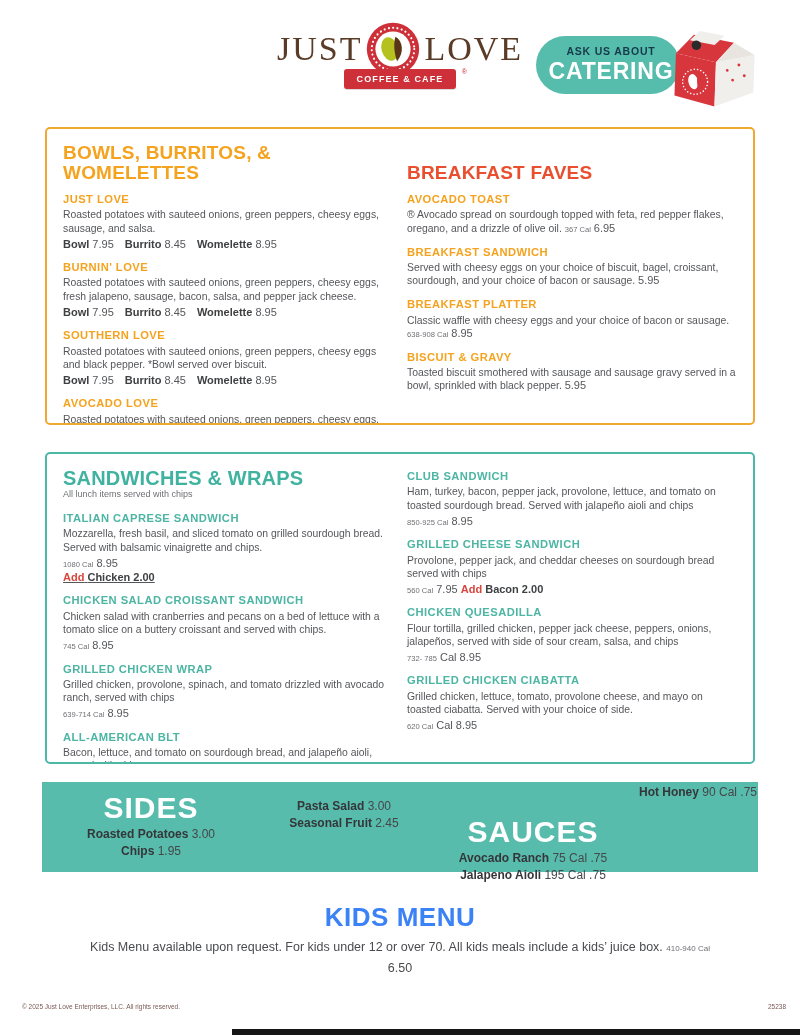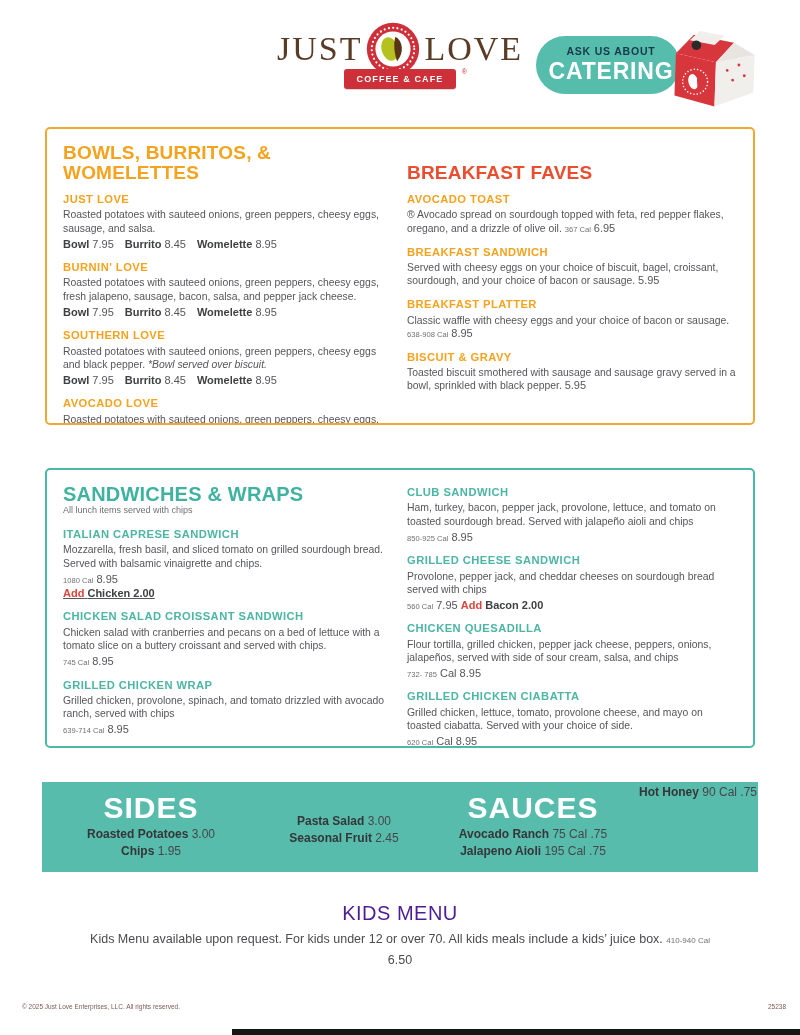--- a/index.html
+++ b/index.html
@@ -24,59 +24,59 @@
                  justify-content:center;padding-left:6px;box-sizing:border-box;}
   .catering-line1{color:#173A4B;font-size:10.5px;font-weight:bold;letter-spacing:.8px;}
   .catering-line2{color:#ffffff;font-size:23px;font-weight:bold;letter-spacing:.8px;margin-top:1px;
                   font-stretch:condensed;}
   .catering-boximg{position:absolute;left:128px;top:-10px;width:96px;height:92px;transform:rotate(2deg);}
 
   
   .menu-box{position:absolute;left:45px;width:710px;border:2px solid;border-radius:5px;
             box-sizing:border-box;display:flex;padding:14px 16px 10px 16px;overflow:hidden;}
   #box-breakfast{top:127px;height:298px;border-color:#EFA930;}
-  #box-lunch{top:468px;height:280px;border-color:#4CB8A8;}
+  #box-lunch{top:452px;height:312px;border-color:#4CB8A8;}
   .mcol-l{width:332px;margin-right:14px;}
   .mcol-r{width:332px;}
 
   .sec-title{font-size:19px;font-weight:bold;letter-spacing:.2px;line-height:1.05;margin:0;}
   .c-orange{color:#F5A31F;}
   .c-redor{color:#E94F2E;margin-top:20px;}
   .c-teal{color:#3FB2A0;}
   .sec-sub{font-size:9px;color:#6F7074;margin-top:0;}
 
   .item{margin-top:10px;}
   .iname{font-size:11.2px;font-weight:bold;letter-spacing:.45px;line-height:1.2;}
   .iname.o{color:#F5A31F;}
   .iname.t{color:#4CB5A4;}
   .idesc{font-size:10.4px;color:#55565A;line-height:1.27;margin:2px 0 0 0;}
-  .inote{font-style:italic;}
+  .inote{}
   .pline{margin-top:2px;font-size:11px;color:#55565A;line-height:1.3;}
   .pl{font-weight:bold;color:#3F4042;}
   .pv{margin-right:11px;}
   .cal{font-size:7.6px;color:#6F7074;}
   .pv2{font-size:11px;color:#55565A;}
   .add{color:#D9453C;font-weight:bold;font-size:11px;}
   .addrest{color:#3F4042;font-weight:bold;font-size:11px;}
 
   
   .banner{position:absolute;left:42px;top:782px;width:716px;height:90px;background:#57BCAC;
           display:flex;box-sizing:border-box;}
   .bcol1{width:218px;padding-top:9px;}
-  .bcol2{width:168px;padding-top:29px;}
-  .bcol3{width:210px;padding-top:9px;}
+  .bcol2{width:168px;padding-top:14px;}
+  .bcol3{width:210px;padding-top:9px;margin-top:24px;}
   .bcol4{flex:1;}
   .btitle{color:#ffffff;font-weight:bold;font-size:30px;letter-spacing:1px;text-align:center;
           line-height:1.1;}
   .bitem{font-size:12px;text-align:center;margin-top:3px;color:#46474B;}
   .bname{font-weight:bold;color:#35363A;}
 
   
   .kids{position:absolute;left:0;top:902px;width:800px;text-align:center;}
-  .kids-title{color:#4c1d95;font-weight:normal;font-size:20px;letter-spacing:.5px;}
+  .kids-title{color:#3b82f6;font-weight:bold;font-size:26px;letter-spacing:.5px;}
   .kids-desc{font-size:12.5px;color:#4A4B4E;margin-top:7px;}
   .kids-cal{font-size:8px;color:#6F7074;}
   .kids-price{font-size:12.5px;color:#4A4B4E;margin-top:7px;}
 
   
   .footer-left{position:absolute;left:22px;top:1003px;font-size:6.5px;color:#7A5A55;}
   .footer-right{position:absolute;right:14px;top:1003px;font-size:6.5px;color:#7A5A55;}
   .bottom-strip{position:absolute;left:232px;top:1029px;width:568px;height:6px;background:#161616;}
 </style>
 </head>

